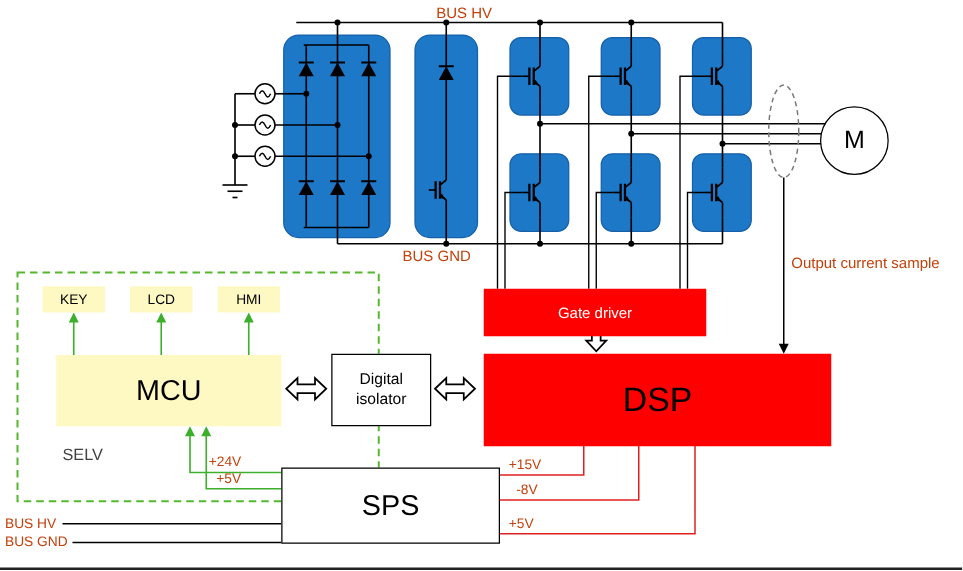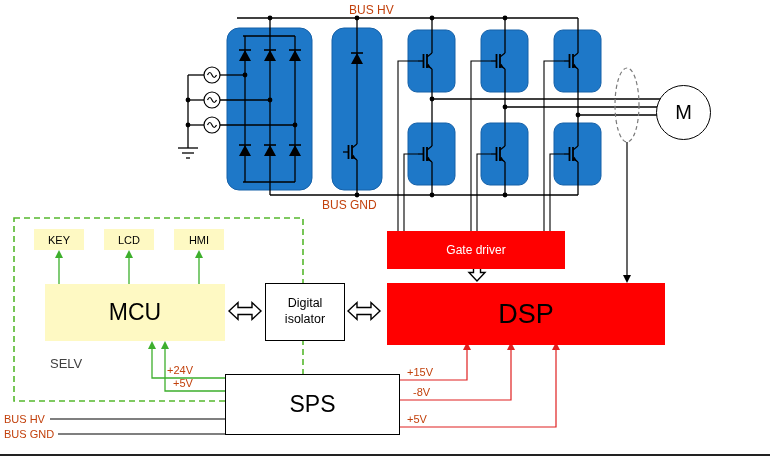--- a/index.html
+++ b/index.html
@@ -12,21 +12,21 @@
     position:absolute; display:flex; align-items:center; justify-content:center;
     box-sizing:border-box; color:#000; text-align:center;
   }
   .green  { background:#fef9c3; }
   .red    { background:#ff0000; }
   .whitebox { background:#fff; border:1.3px solid #000; }
   .lbl { position:absolute; font-size:11px; color:#c2410c; white-space:nowrap; }
   #key,#lcd,#hmi { width:50px; height:21px; font-size:11px; }
   #mcu { left:45px; top:284px; width:180px; height:57px; font-size:23px;text-align:right; }
   #iso { left:265px; top:283px; width:80px; height:58px; font-size:12.5px; line-height:1.25; padding:0 23px; }
-  #dsp { left:387px; top:283px; width:278px; height:62px; font-size:27px; }
+  #dsp { left:387px; top:283px; width:278px; height:74px; font-size:27px; }
   #gd  { left:387px; top:231px; width:178px; height:38px; font-size:12px; color:#fff; }
   #sps { left:225px; top:374px; width:175px; height:61px; font-size:23px; border-width:1.5px; }
   #motor {
     left:656px; top:85px; width:55px; height:55px; border-radius:50%;
     border:1.5px solid #000; background:#fff; font-size:20px;
   }
   #bottom-rule { position:absolute; left:0; top:454px; width:770px; height:2px; background:#222; }
 </style>
 </head>
 <body>
@@ -209,20 +209,21 @@
         <circle cx="432" cy="195" r="2.4"></circle>
         <circle cx="505" cy="195" r="2.4"></circle>
       <circle cx="432" cy="99" r="2.4"></circle>
         <circle cx="505" cy="107" r="2.4"></circle>
         <circle cx="578" cy="115" r="2.4"></circle>
     </g>
   </svg>
 
   <span class="lbl" style="left:349px; top:3px; font-size:12px;">BUS HV</span>
   <span class="lbl" style="left:322px; top:198px; font-size:12px;">BUS GND</span>
+  <span class="lbl" style="left:633px; top:203px; font-size:12px;">Output current sample</span>
   <span class="lbl" style="left:50px; top:356px; font-size:13px; color:#404040;">SELV</span>
   <span class="lbl" style="left:167px; top:364px;">+24V</span>
   <span class="lbl" style="left:173px; top:377px;">+5V</span>
   <span class="lbl" style="left:407px; top:366px;">+15V</span>
   <span class="lbl" style="left:413px; top:386px;">-8V</span>
   <span class="lbl" style="left:407px; top:413px;">+5V</span>
   <span class="lbl" style="left:4px; top:413px;">BUS HV</span>
   <span class="lbl" style="left:4px; top:428px;">BUS GND</span>
 
   <div id="key" class="blk green" style="left:34px; top:229px;">KEY</div>

